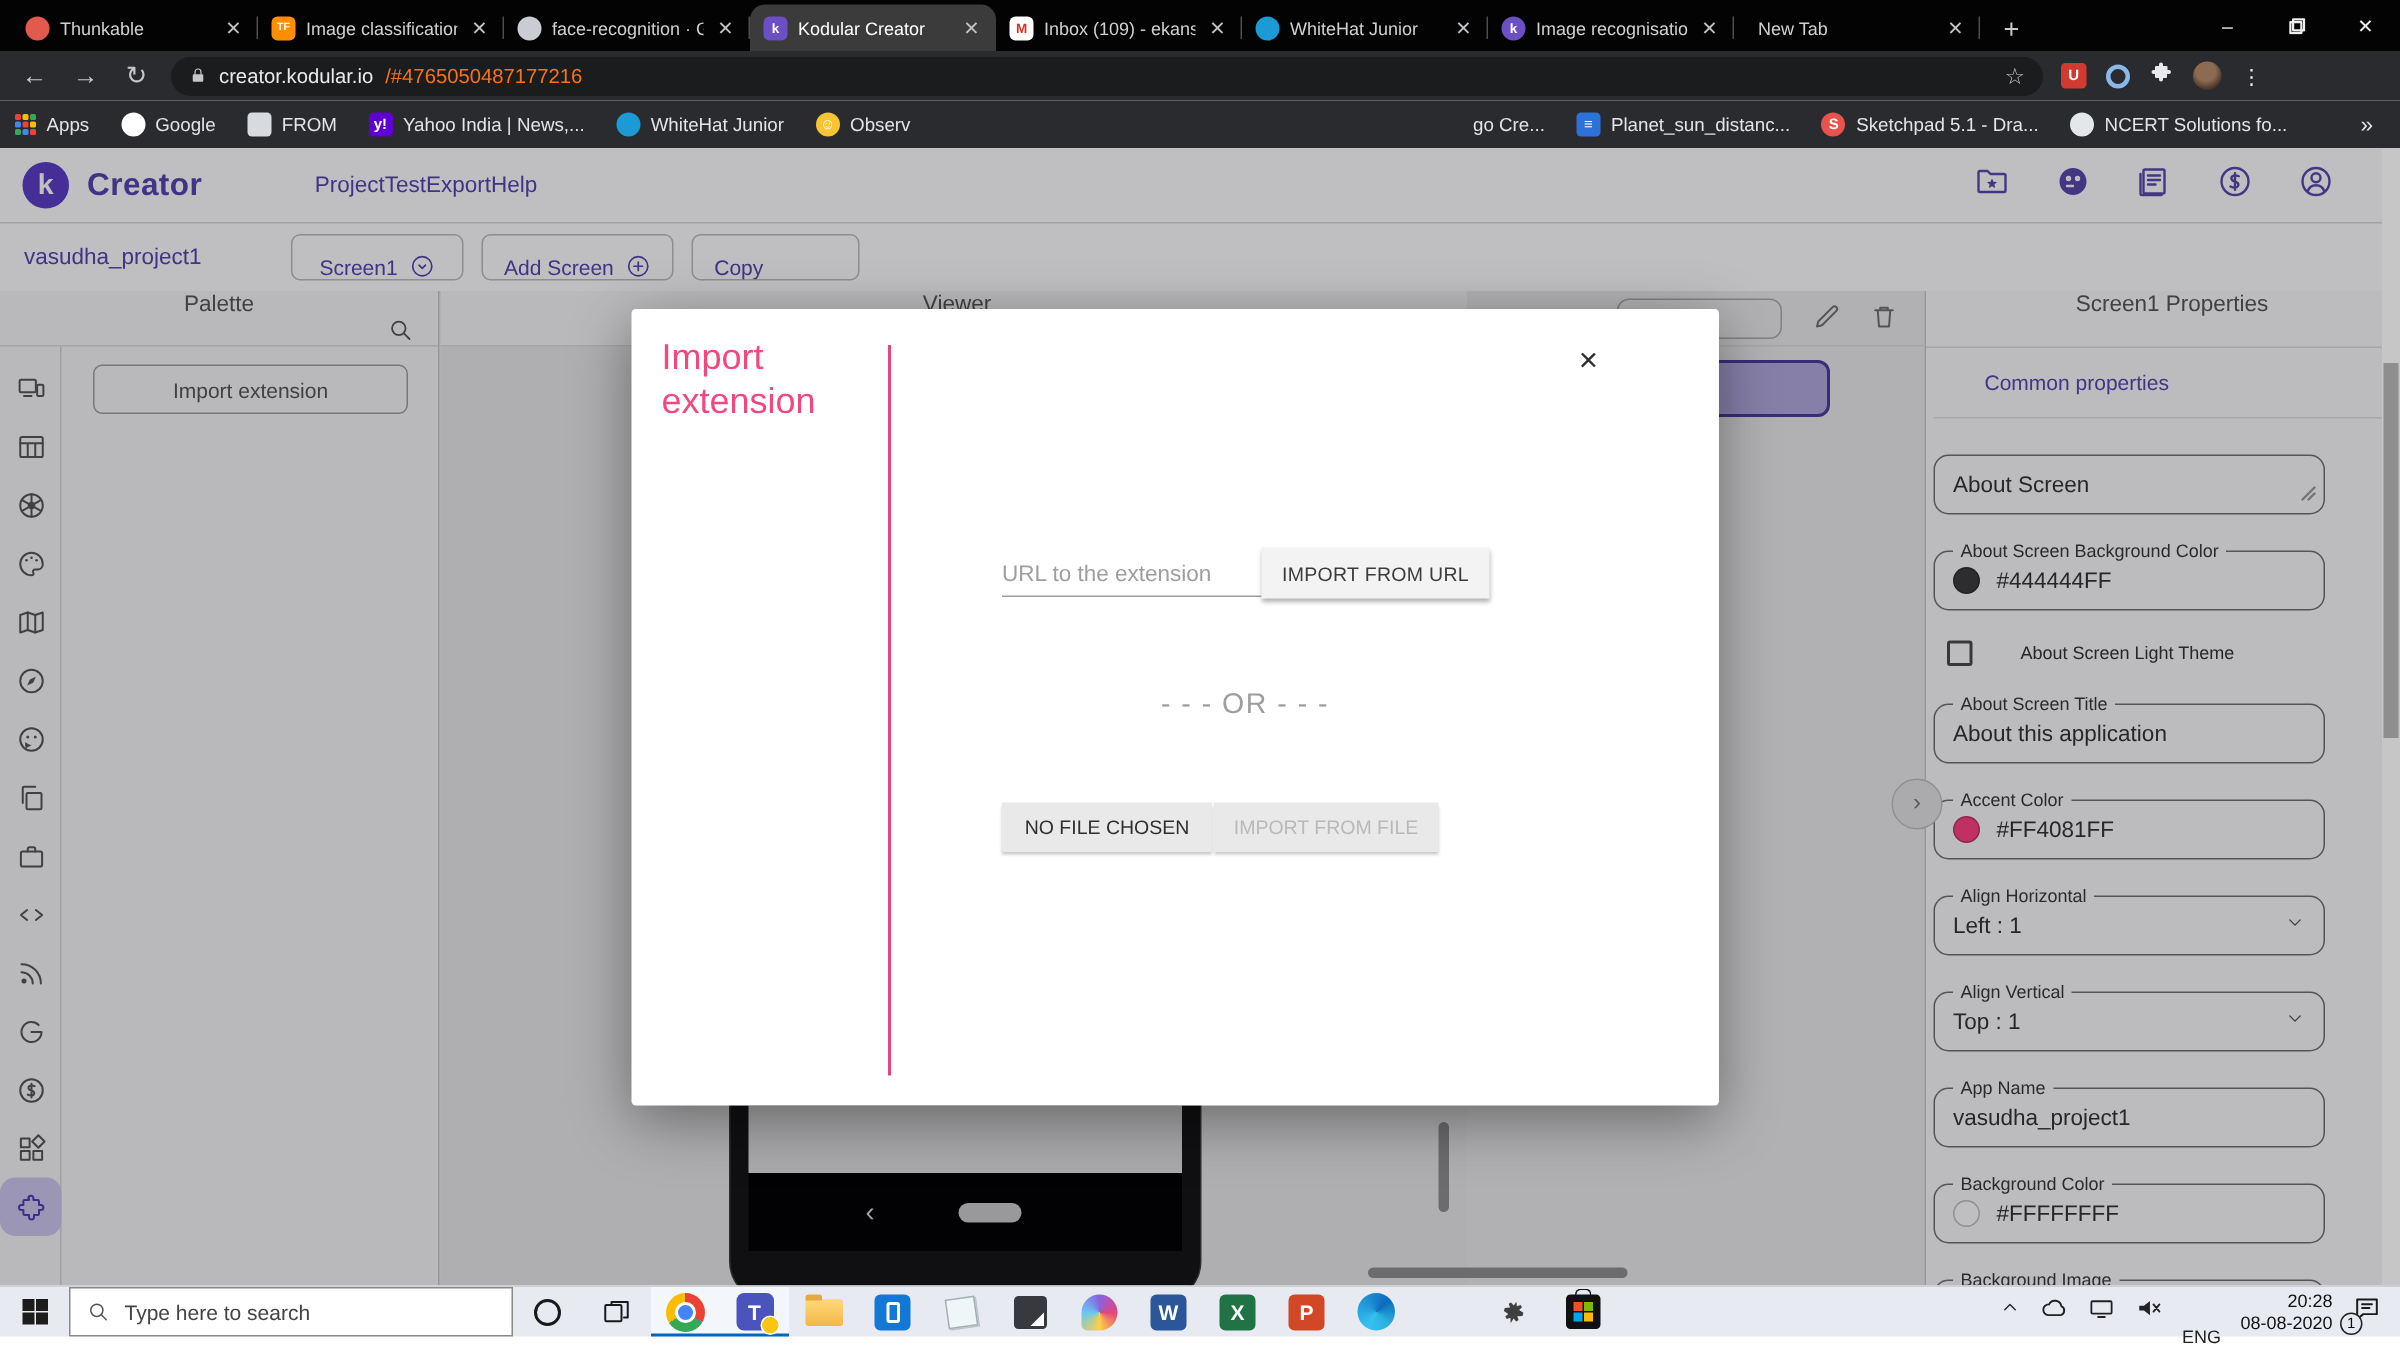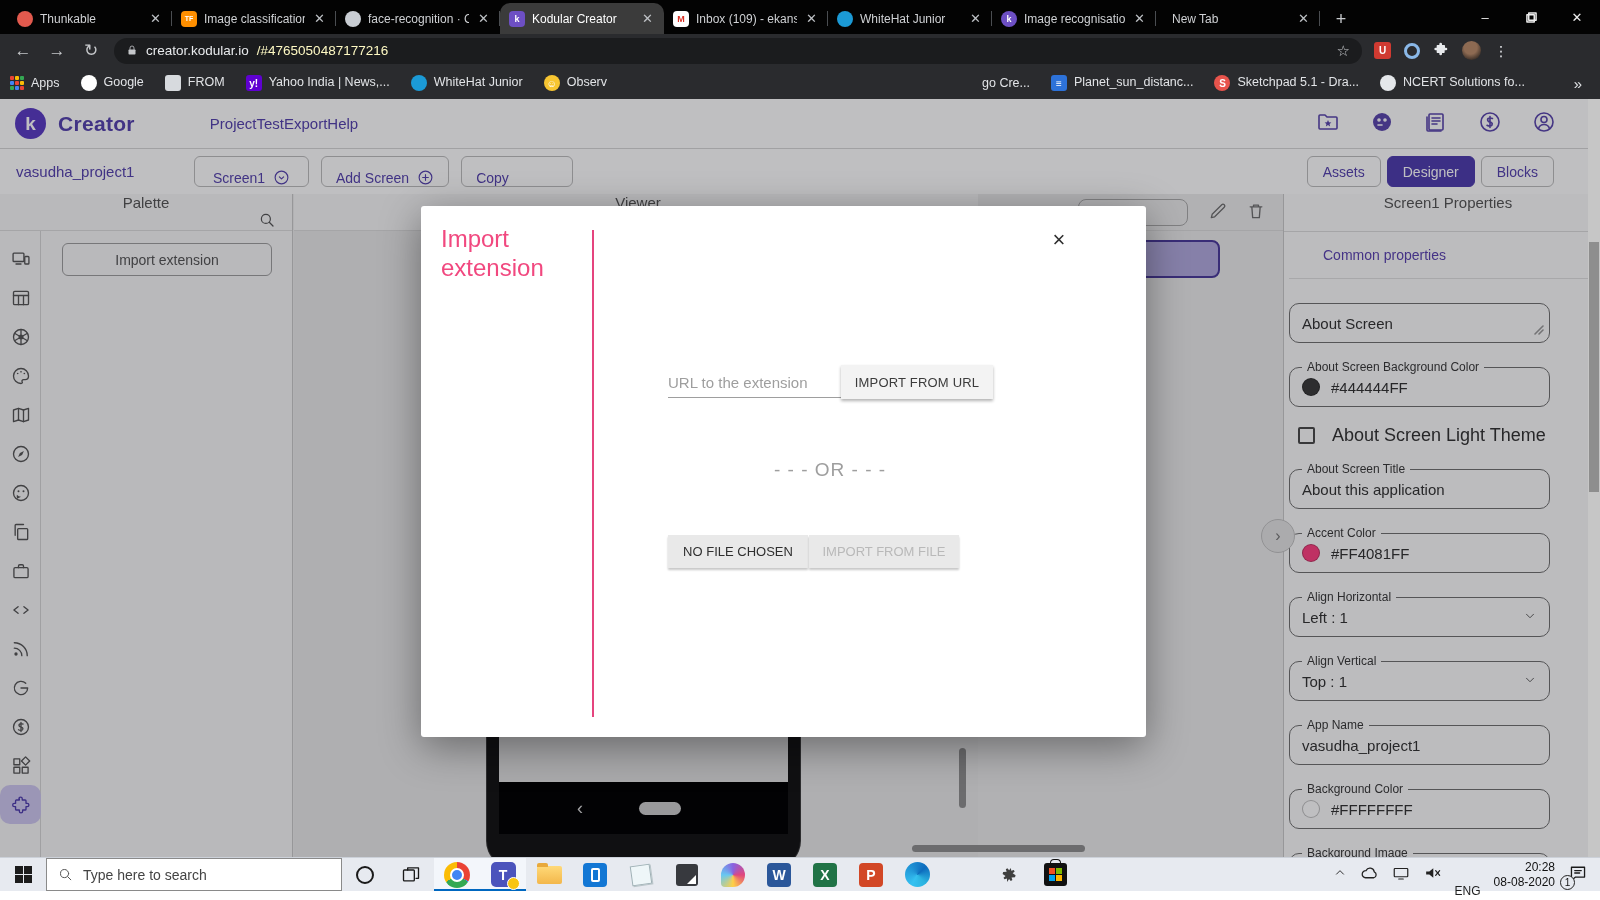--- a/index.html
+++ b/index.html
@@ -19,31 +19,31 @@
   .fav { width:16px; height:16px; border-radius:50%; flex:0 0 16px; display:flex; align-items:center; justify-content:center; font-size:9px; font-weight:bold; color:#fff; }
   .fav.sq { border-radius:4px; }
   .newtab-btn { width:30px; height:30px; color:#c7cacd; font-size:18px; display:flex; align-items:center; justify-content:center; margin-left:6px; }
   .wincontrols { position:absolute; right:0; top:0; height:34px; display:flex; }
   .winbtn { width:46px; height:34px; display:flex; align-items:center; justify-content:center; color:#eee; font-size:13px; }
 
   .btoolbar { position:absolute; top:34px; left:0; width:1600px; height:33px; background:#2a2b2e; display:flex; align-items:center; }
   .navic { color:#c5c7ca; font-size:17px; width:34px; text-align:center; }
   .urlpill { height:26px; margin-left:6px; width:1248px; background:#1b1c1e; border-radius:13px; display:flex; align-items:center; padding:0 12px; gap:8px; }
   .urlhost { color:#e8eaed; font-size:13.5px; }
-  .urlpath { color:#fef9c3; font-size:13.5px; flex:1; }
+  .urlpath { color:#f97316; font-size:13.5px; flex:1; }
   .urlstar { color:#c5c7ca; font-size:15px; }
   .extrow { display:flex; align-items:center; gap:13px; margin-left:12px; }
   .ext-shield { width:17px; height:17px; background:#d03a31; border-radius:3px; color:#fff; font-size:10px; display:flex; align-items:center; justify-content:center; font-weight:bold; }
   .ext-o { width:16px; height:16px; border:3px solid #8ab8e8; border-radius:50%; }
   .ext-puzzle { color:#e8eaed; }
   .ext-avatar { width:19px; height:19px; border-radius:50%; background:radial-gradient(circle at 45% 35%, #8d6a52 0 40%, #41332a 75%); }
   .ext-menu { color:#e8eaed; font-size:14px; letter-spacing:0; }
 
   .bookbar { position:absolute; top:67px; left:0; width:1600px; height:32px; background:#2a2b2e; display:flex; align-items:center; padding:0 10px; gap:21px; }
-  .bm { display:flex; gap:7px; color:#e2e4e7; font-size:12.5px; white-space:nowrap; }
+  .bm { display:flex; align-items:center; gap:7px; color:#e2e4e7; font-size:12.5px; white-space:nowrap; }
   .bmfav { width:16px; height:16px; border-radius:3px; display:flex; align-items:center; justify-content:center; font-size:10px; font-weight:bold; color:#fff; }
   .bm-spacer { width:333px; }
   .bm-more { margin-left:auto; color:#e2e4e7; font-size:15px; padding-right:8px; }
   .apps-grid { display:grid; grid-template-columns:repeat(3,4px); grid-gap:1px; }
   .apps-grid i { width:4px; height:4px; border-radius:1px; }
 
   
   .app { position:absolute; top:99px; left:0; width:1600px; height:758px; background:#ececec; overflow:hidden; }
   .app-header { height:49px; background:#fff; display:flex; align-items:center; position:relative; }
   .klogo { width:31px; height:31px; border-radius:50%; background:#5b3cc4; color:#fff; display:flex; align-items:center; justify-content:center; font-weight:bold; font-size:19px; margin-left:15px; }
@@ -88,21 +88,21 @@
   .props { position:absolute; left:1283px; top:0; right:0; height:100%; background:#fbfbfb; border-left:1px solid #c9c9c9; }
   .props .panel-hd { padding-left:28px; border-bottom:0; }
   .props-body { position:absolute; top:37px; left:0; right:0; bottom:0; border-top:1px solid #dcdcdc; padding:12px 50px 0 5px; overflow:hidden; }
   .sec-title { color:#5b43b0; font-size:14px; margin:3px 0 15px 34px; }
   .sec-div { border-bottom:1px solid #e0e0e0; margin:0 -50px 0 0; }
   .fld { position:relative; border:1px solid #707070; border-radius:10px; height:40px; margin-top:24px; display:flex; align-items:center; padding:0 12px; font-size:15px; color:#333; }
   .fld:first-of-type { margin-top:14px; }
   .fld-label { position:absolute; top:-8px; left:12px; background:#fbfbfb; padding:0 5px; font-size:12px; color:#383838; white-space:nowrap; }
   .swatch { width:18px; height:18px; border-radius:50%; margin-right:11px; border:1px solid rgba(0,0,0,.25); flex:0 0 18px; }
   .chevdn { margin-left:auto; color:#555; }
-  .chk-row { display:flex; align-items:center; gap:17px; margin:18px 0 0 9px; font-size:18px; color:#333; height:20px; }
+  .chk-row { display:flex; align-items:center; gap:32px; margin:18px 0 0 9px; font-size:12px; color:#333; height:20px; }
   .chkbox { width:17px; height:17px; border:2px solid #4a4a4a; border-radius:2px; }
   .rsz { position:absolute; right:5px; bottom:4px; color:#999; }
 
   .winscroll { position:absolute; right:0; top:99px; width:12px; height:758px; background:#c6c6c6; z-index:60; }
   .winscroll .thumb { position:absolute; left:1px; right:1px; top:143px; height:250px; background:#8e8e8e; }
 
   .dim { position:absolute; inset:0; background:rgba(8,8,14,0.26); z-index:40; }
 
   
   .modal { position:absolute; left:421px; top:107px; width:725px; height:531px; background:#fff; border-radius:3px; box-shadow:0 10px 40px rgba(0,0,0,.4); z-index:50; }
@@ -347,25 +347,20 @@
           <span>Add Screen</span>
           <svg width="17" height="17" viewBox="0 0 24 24">
               <circle cx="12" cy="12" r="9"></circle>
               <path d="M12 8v8M8 12h8"></path>
             </svg>
         </div>
         <div class="obtn" style="width:112px">
           <span>Copy</span>
         </div>
       </div>
-      <div class="views">
-        <div class="vbtn">Assets</div>
-        <div class="vbtn active">Designer</div>
-        <div class="vbtn">Blocks</div>
-      </div>
     </div>
 
     <div class="app-body">
 
       <div class="palette">
         <div class="panel-hd">
           <span>Palette</span>
           <svg width="18" height="18" viewBox="0 0 24 24" style="margin-left:auto;color:#555">
               <circle cx="10.5" cy="10.5" r="6"></circle>
               <path d="M15 15l5 5"></path>

